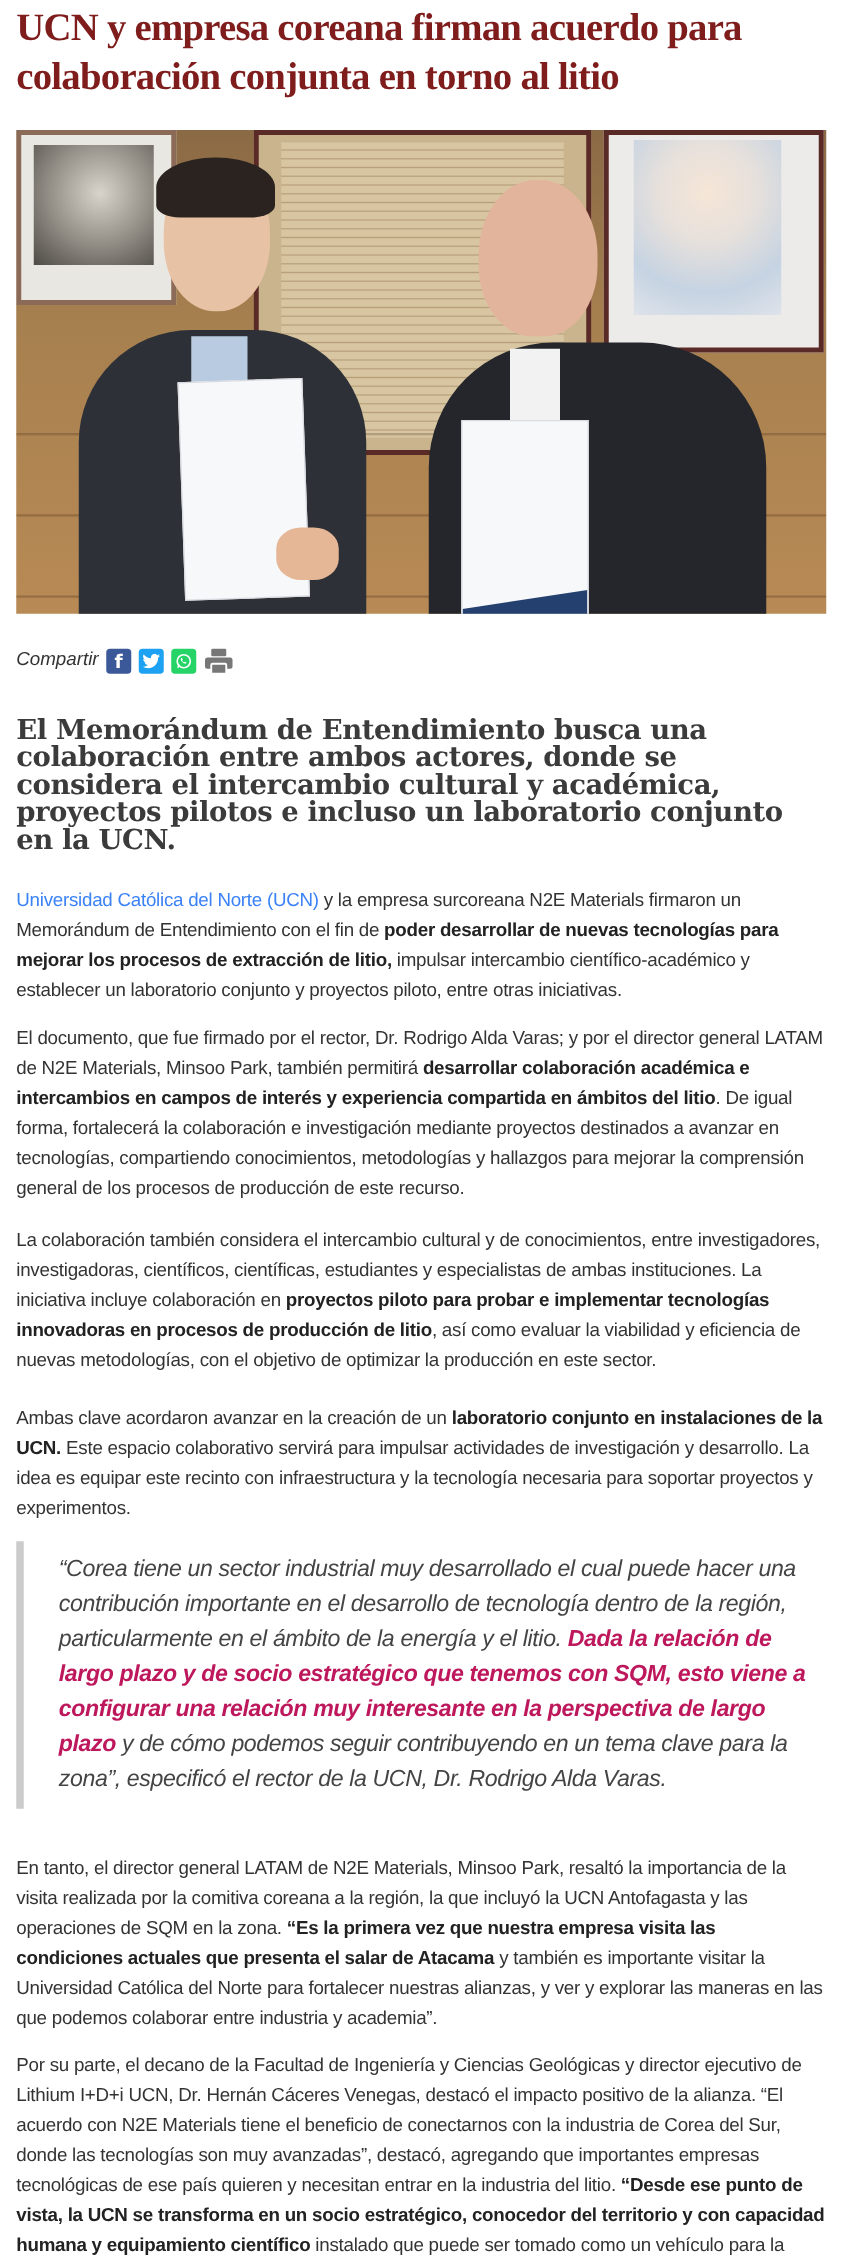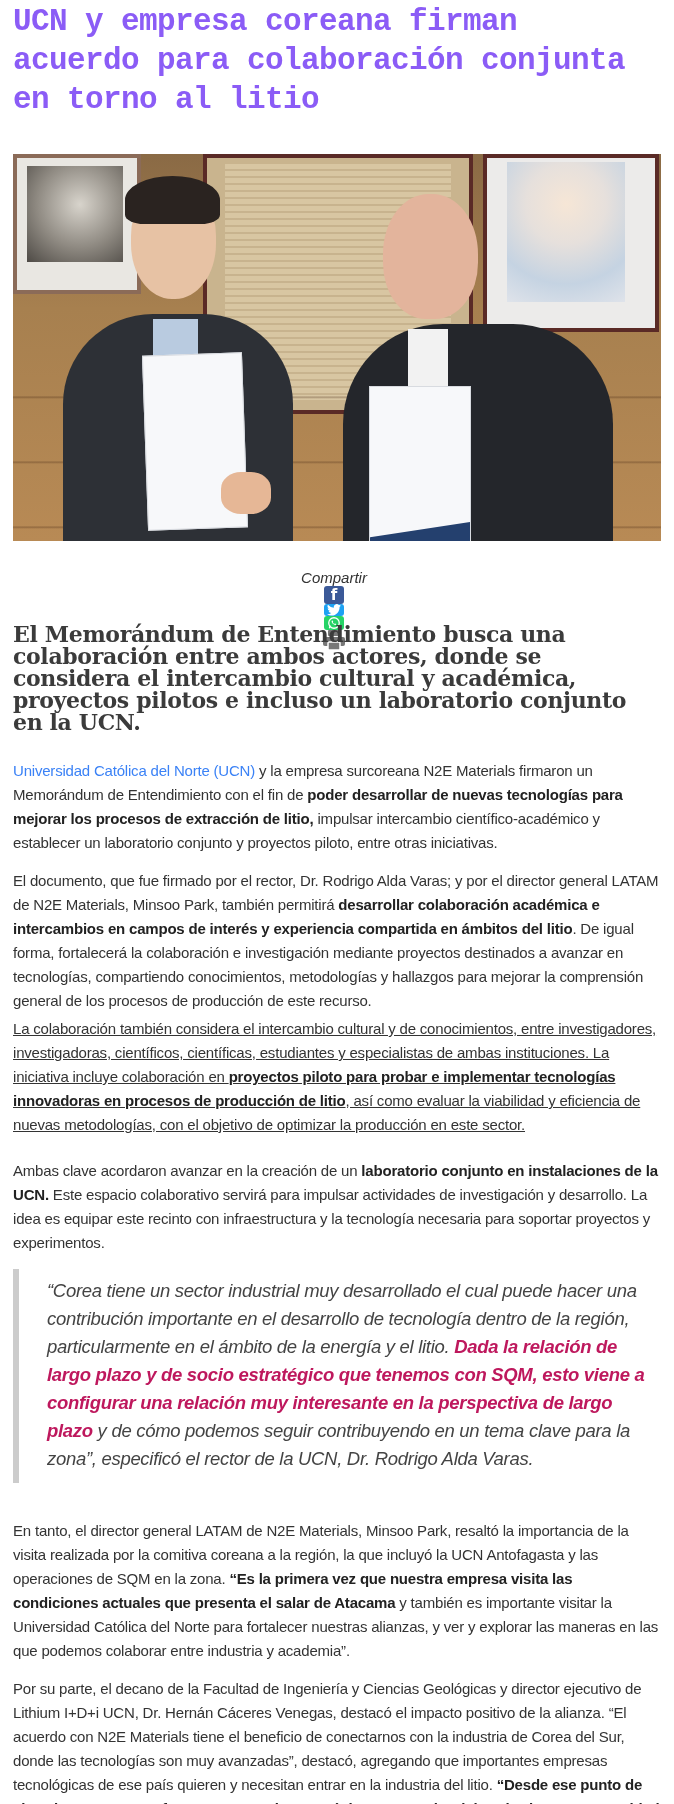--- a/index.html
+++ b/index.html
@@ -4,28 +4,28 @@
 <style>
   * { box-sizing: border-box; margin: 0; padding: 0; }
   html, body { width: 674px; background: #ffffff; }
   body {
     font-family: "Liberation Sans", sans-serif;
     color: #333333;
     padding: 0 13px 0 13px;
     overflow-x: hidden;
   }
   .title {
-    font-family: Liberation Mono, monospace;
+    font-family: Liberation Serif, serif;
     font-weight: bold;
     font-size: 31px;
     line-height: 39px;
-    color: #8b5cf6;
+    color: #7f1d1d;
     letter-spacing: -0.6px;
     padding-top: 2px;
-    margin-bottom: 35px;
+    margin-bottom: 24px;
   }
   .hero {
     position: relative;
     width: 648px;
     height: 387px;
     overflow: hidden;
     background: linear-gradient(180deg, #8a6a45 0%, #a7804f 40%, #b88a55 100%);
   }
   .hero .frame { position: absolute; border: 4px solid #4a2a22; }
   .hero .frame.left { left: 0; top: 0; width: 128px; height: 140px; background: #e9e7e2; border-color: #8b6b58; }
@@ -43,22 +43,22 @@
   .hero .p2-body { left: 330px; top: 170px; width: 270px; height: 230px; background: #24262b; border-radius: 100px 100px 0 0; }
   .hero .p2-shirt { left: 395px; top: 175px; width: 40px; height: 200px; background: #f2f2f2; }
   .hero .p2-head { left: 370px; top: 40px; width: 95px; height: 125px; background: #e3b49c; border-radius: 48% 48% 45% 45%; }
   .hero .paper { position:absolute; background:#f7f8fa; border:1px solid #d8dbe0; }
   .hero .paper.a { left: 132px; top: 200px; width: 100px; height: 175px; transform: rotate(-2deg); }
   .hero .paper.b { left: 356px; top: 232px; width: 102px; height: 175px; }
   .hero .paper.b .band { position:absolute; left:0; right:0; bottom:0; height:38px; background:#24406e; clip-path: polygon(0 40%, 100% 0, 100% 100%, 0 100%); }
   .hero .hands { position:absolute; left: 208px; top: 318px; width: 50px; height: 42px; background:#e6b796; border-radius: 40%; }
 
   .share {
-    display: flex; align-items: center;
-    margin-top: 28px; height: 26px; flex-direction: column;
+    display: flex; 
+    margin-top: 28px; height: 26px;
   }
   .share .label {
     font-family: "Liberation Sans", sans-serif;
     font-style: italic; font-size: 15px; color: #333;
     margin-right: 6px;
   }
   .share .icon {
     width: 20px; height: 20px; border-radius: 3px;
     display: inline-flex; align-items: center; justify-content: center;
     color: #fff; font-weight: bold; font-size: 15px; margin-right: 6px;
@@ -81,21 +81,21 @@
   .body-p {
     font-family: "Liberation Sans", sans-serif;
     font-size: 15px;
     line-height: 24px;
     color: #333333;
     letter-spacing: -0.2px;
   }
   .body-p b { font-weight: bold; color: #222; }
   .p1 { margin-top: 26px; }
   .p2 { margin-top: 14px; }
-  .p3 { margin-top: 4px; text-decoration: underline; }
+  .p3 { margin-top: 18px; }
   .p4 { margin-top: 22px; }
   .accent-link { color: #3b82f6; text-decoration: none; }
   .quote {
     margin-top: 14px;
     border-left: 6px solid #cccccc;
     padding: 8px 0 10px 28px;
     font-style: italic;
     font-size: 18.5px;
     line-height: 28px;
     color: #444;

